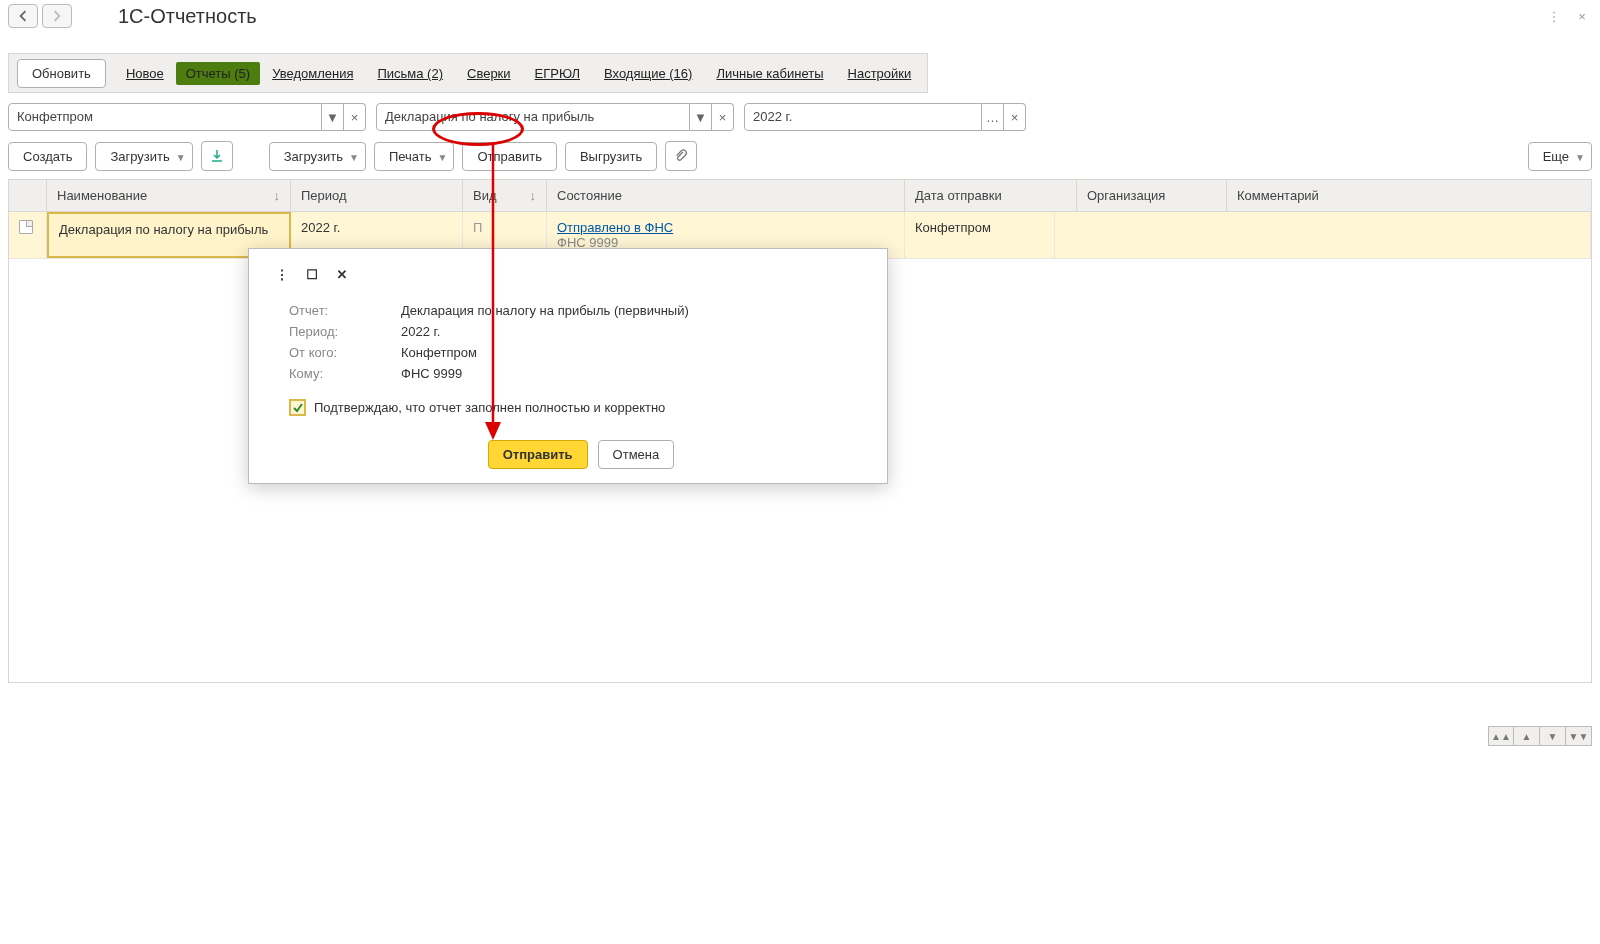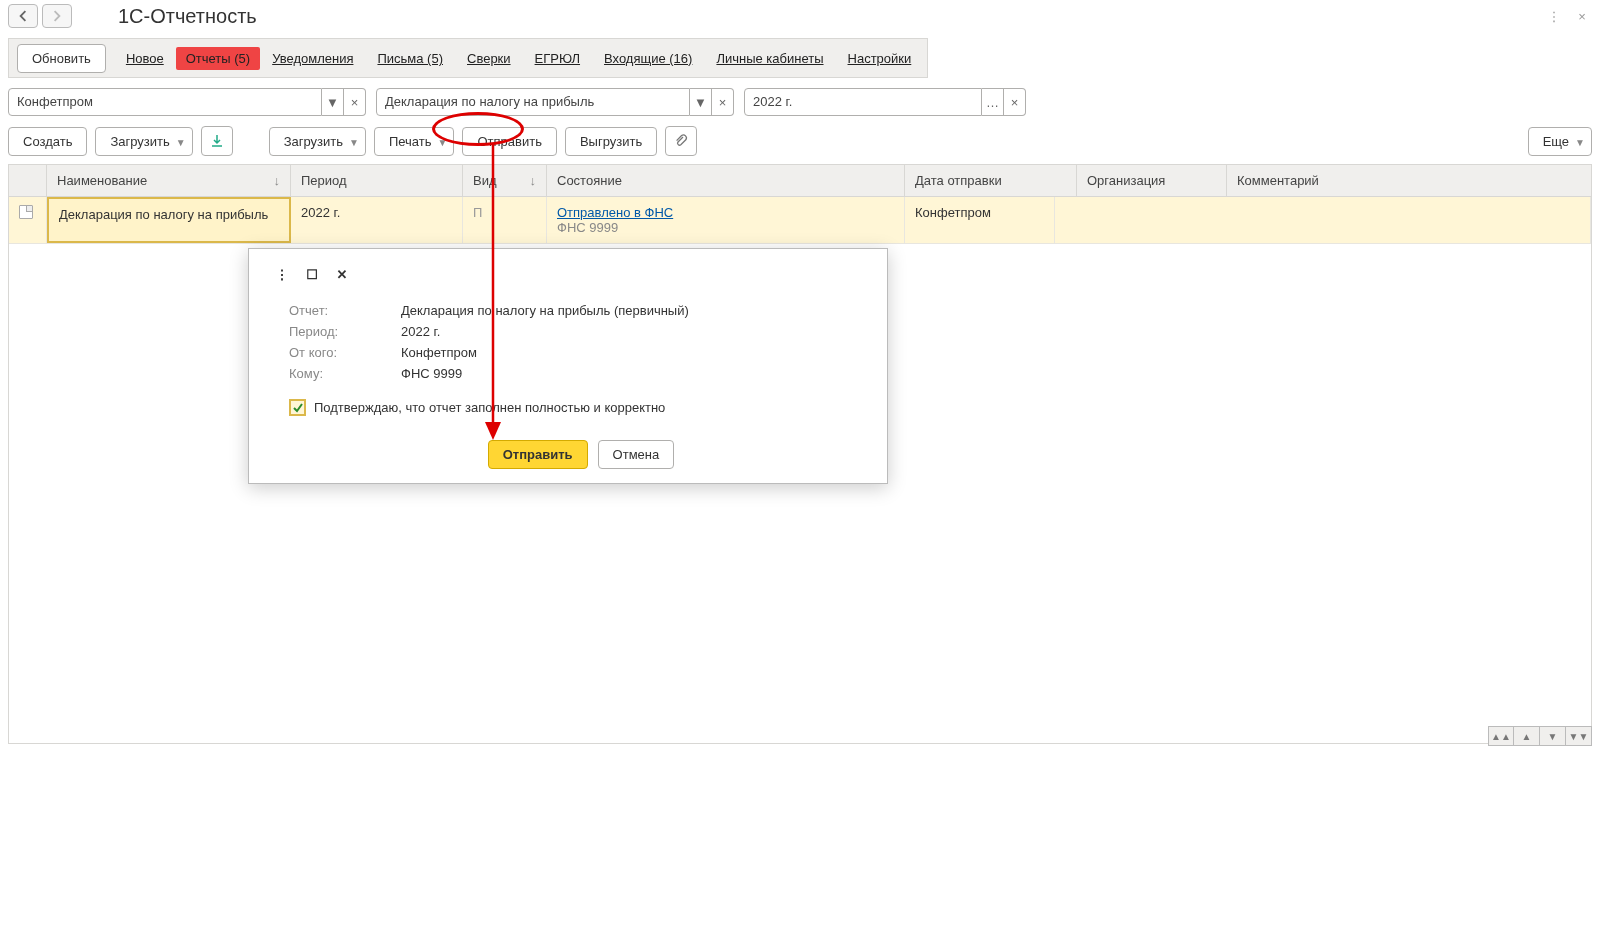--- a/index.html
+++ b/index.html
@@ -7,46 +7,46 @@
 
 
 .title-bar { display: flex; align-items: center; padding: 4px 8px; }
 .nav-btn { width: 30px; height: 24px; border: 1px solid #bbb; border-radius: 4px; background: #f6f6f6; display: flex; align-items: center; justify-content: center; cursor: pointer; margin-right: 4px; }
 .nav-btn svg { width: 12px; height: 12px; }
 .page-title { font-size: 20px; margin-left: 42px; color: #333; }
 .title-spacer { flex: 1; }
 .title-icon { width: 20px; height: 20px; display: flex; align-items: center; justify-content: center; cursor: pointer; color: #999; margin-left: 8px; }
 
 
-.nav-row { background: #f0efed; border: 1px solid #d8d7d4; display: flex; align-items: center; padding: 0; margin: 6px 8px 0 8px; height: 40px; width: 920px; }
+.nav-row { background: #f0efed; border: 1px solid #d8d7d4; display: flex; align-items: center; padding: 0; margin: 21px 8px 0 8px; height: 40px; width: 920px; }
 .btn { border: 1px solid #b0afad; border-radius: 4px; background: #fff; padding: 6px 14px; cursor: pointer; font-size: 13px; color: #333; }
 .nav-row .btn.refresh { margin: 0 8px; }
 .nav-link { text-decoration: underline; color: #222; cursor: pointer; padding: 0 12px; }
-.nav-link.active { background: #ef4444; text-decoration: none; padding: 4px 10px; border-radius: 2px; }
+.nav-link.active { background: #4d7c0f; text-decoration: none; padding: 4px 10px; border-radius: 2px; }
 
 
 .filter-row { display: flex; gap: 10px; margin: 10px 8px 0 8px; }
 .filter-group { display: flex; align-items: center; }
 .filter-input { border: 1px solid #b0afad; border-radius: 4px 0 0 4px; padding: 5px 8px; height: 28px; color: #444; background: #fff; }
 .filter-btn { border: 1px solid #b0afad; border-left: none; background: #fff; height: 28px; width: 22px; display: flex; align-items: center; justify-content: center; cursor: pointer; color: #666; }
 .filter-btn:last-child { border-radius: 0 4px 4px 0; }
 
 
 .toolbar { display: flex; gap: 8px; margin: 10px 8px 0 8px; align-items: center; }
 .btn.dd { padding-right: 6px; }
 .dd-arrow { margin-left: 6px; color: #888; font-size: 10px; }
 .icon-btn { width: 32px; height: 30px; border: 1px solid #b0afad; border-radius: 4px; background: #fff; display: flex; align-items: center; justify-content: center; cursor: pointer; }
 .tb-spacer { flex: 1; }
 
 
 .anno-circle { position: absolute; border: 3px solid #d00; border-radius: 50%; pointer-events: none; }
 .anno-arrow { position: absolute; pointer-events: none; }
 
 
-.table-wrap { margin: 8px 8px 0 8px; border: 1px solid #d8d7d4; height: 580px; background: #fff; }
+.table-wrap { margin: 8px 8px 0 8px; border: 1px solid #d8d7d4; height: 504px; background: #fff; }
 .thead { display: flex; background: #f0efed; border-bottom: 1px solid #d8d7d4; }
 .th { padding: 8px 10px; border-right: 1px solid #d8d7d4; color: #444; display: flex; align-items: center; }
 .th.sort::after { content: "↓"; color: #888; margin-left: auto; }
 .col-icon { width: 38px; }
 .col-name { width: 244px; }
 .col-period { width: 172px; }
 .col-vid { width: 84px; }
 .col-state { width: 358px; }
 .col-date { width: 172px; }
 .col-org { width: 150px; }
@@ -97,21 +97,21 @@
   <div class="title-spacer"></div>
   <div class="title-icon">⋮</div>
   <div class="title-icon">×</div>
 </div>
 
 <div class="nav-row">
   <button class="btn refresh">Обновить</button>
   <span class="nav-link">Новое</span>
   <span class="nav-link active">Отчеты (5)</span>
   <span class="nav-link">Уведомления</span>
-  <span class="nav-link">Письма (5)</span>
+  <span class="nav-link">Письма (2)</span>
   <span class="nav-link">Сверки</span>
   <span class="nav-link">ЕГРЮЛ</span>
   <span class="nav-link">Входящие (16)</span>
   <span class="nav-link">Личные кабинеты</span>
   <span class="nav-link">Настройки</span>
 </div>
 
 <div class="filter-row">
   <div class="filter-group">
     <div class="filter-input" style="width:314px">Конфетпром</div>

